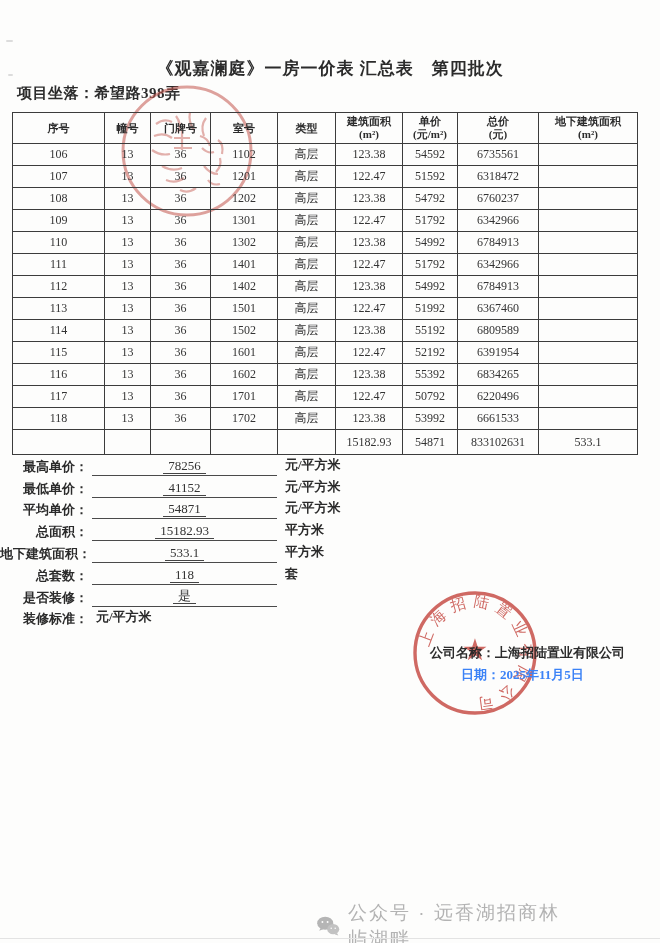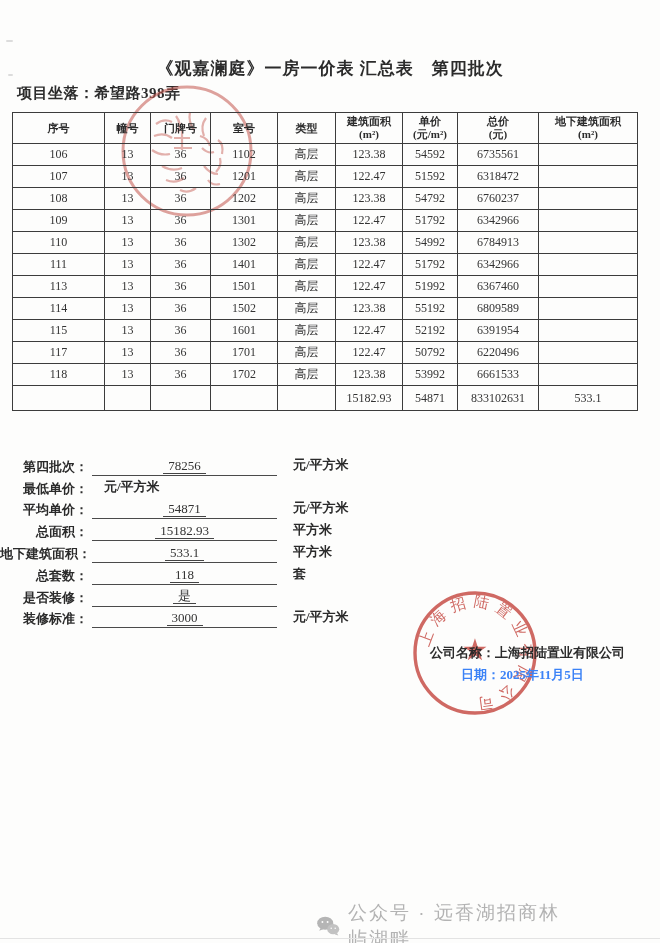--- a/index.html
+++ b/index.html
@@ -43,21 +43,21 @@
     color:#2b2b2b;white-space:nowrap;
   }
   .svalue-wrap{
     width:185px;margin-left:4px;border-bottom:1.6px solid #4a4a4a;
     text-align:center;padding-bottom:1px;
   }
   .svalue{
     font-size:13px;color:#333;border-bottom:1px solid #444;padding:0 5px;text-align:center;
   }
   .sunit{
-    margin-left:16px;font-size:13px;font-weight:bold;color:#2b2b2b;
+    margin-left:8px;font-size:13px;font-weight:bold;color:#2b2b2b;
     white-space:nowrap;padding-bottom:2px;
   }
 
   .company-line{
     position:absolute;left:430px;top:644px;font-size:13px;font-weight:bold;
     color:#2b2b2b;z-index:5;white-space:nowrap;
   }
   .date-line{
     position:absolute;left:461px;top:666px;font-size:13px;font-weight:bold;
     color:#3b82f6;z-index:5;white-space:nowrap;
@@ -195,20 +195,31 @@
           <td>13</td>
           <td>36</td>
           <td>1401</td>
           <td>高层</td>
           <td>122.47</td>
           <td>51792</td>
           <td>6342966</td>
           <td></td>
         </tr>
         <tr>
+          <td>112</td>
+          <td>13</td>
+          <td>36</td>
+          <td>1402</td>
+          <td>高层</td>
+          <td>123.38</td>
+          <td>54992</td>
+          <td>6784913</td>
+          <td></td>
+        </tr>
+        <tr>
           <td>113</td>
           <td>13</td>
           <td>36</td>
           <td>1501</td>
           <td>高层</td>
           <td>122.47</td>
           <td>51992</td>
           <td>6367460</td>
           <td></td>
         </tr>
@@ -225,20 +236,31 @@
         </tr>
         <tr>
           <td>115</td>
           <td>13</td>
           <td>36</td>
           <td>1601</td>
           <td>高层</td>
           <td>122.47</td>
           <td>52192</td>
           <td>6391954</td>
+          <td></td>
+        </tr>
+        <tr>
+          <td>116</td>
+          <td>13</td>
+          <td>36</td>
+          <td>1602</td>
+          <td>高层</td>
+          <td>123.38</td>
+          <td>55392</td>
+          <td>6834265</td>
           <td></td>
         </tr>
         <tr>
           <td>117</td>
           <td>13</td>
           <td>36</td>
           <td>1701</td>
           <td>高层</td>
           <td>122.47</td>
           <td>50792</td>
@@ -265,26 +287,27 @@
           <td>15182.93</td>
           <td>54871</td>
           <td>833102631</td>
           <td>533.1</td>
         </tr>
       </tbody>
   </table>
 
   <div class="summary">
       <div class="srow">
-        <span class="slabel">第四批次：</span>
+        <span class="slabel">最高单价：</span>
         <span class="svalue-wrap"><span class="svalue">78256</span></span>
         <span class="sunit">元/平方米</span>
       </div>
       <div class="srow">
         <span class="slabel">最低单价：</span>
+        <span class="svalue-wrap"><span class="svalue">41152</span></span>
         <span class="sunit">元/平方米</span>
       </div>
       <div class="srow">
         <span class="slabel">平均单价：</span>
         <span class="svalue-wrap"><span class="svalue">54871</span></span>
         <span class="sunit">元/平方米</span>
       </div>
       <div class="srow">
         <span class="slabel">总面积：</span>
         <span class="svalue-wrap"><span class="svalue">15182.93</span></span>
@@ -300,21 +323,20 @@
         <span class="svalue-wrap"><span class="svalue">118</span></span>
         <span class="sunit">套</span>
       </div>
       <div class="srow">
         <span class="slabel">是否装修：</span>
         <span class="svalue-wrap"><span class="svalue">是</span></span>
         <span class="sunit"></span>
       </div>
       <div class="srow">
         <span class="slabel">装修标准：</span>
-        <span class="svalue-wrap"><span class="svalue">3000</span></span>
         <span class="sunit">元/平方米</span>
       </div>
     </div>
 
   <svg id="seal-lower" class="seal" viewBox="0 0 134 134">
     <defs>
       <path id="ringPath" d="M 21,67 A 46,46 0 1 1 113,67 A 46,46 0 1 1 21,67"></path>
     </defs>
     <circle cx="67" cy="67" r="60" fill="none" stroke="#c4453e" stroke-width="3.4"></circle>
     <text font-size="15" fill="#c4453e" letter-spacing="6.5" font-family="'DejaVu Sans',sans-serif">

